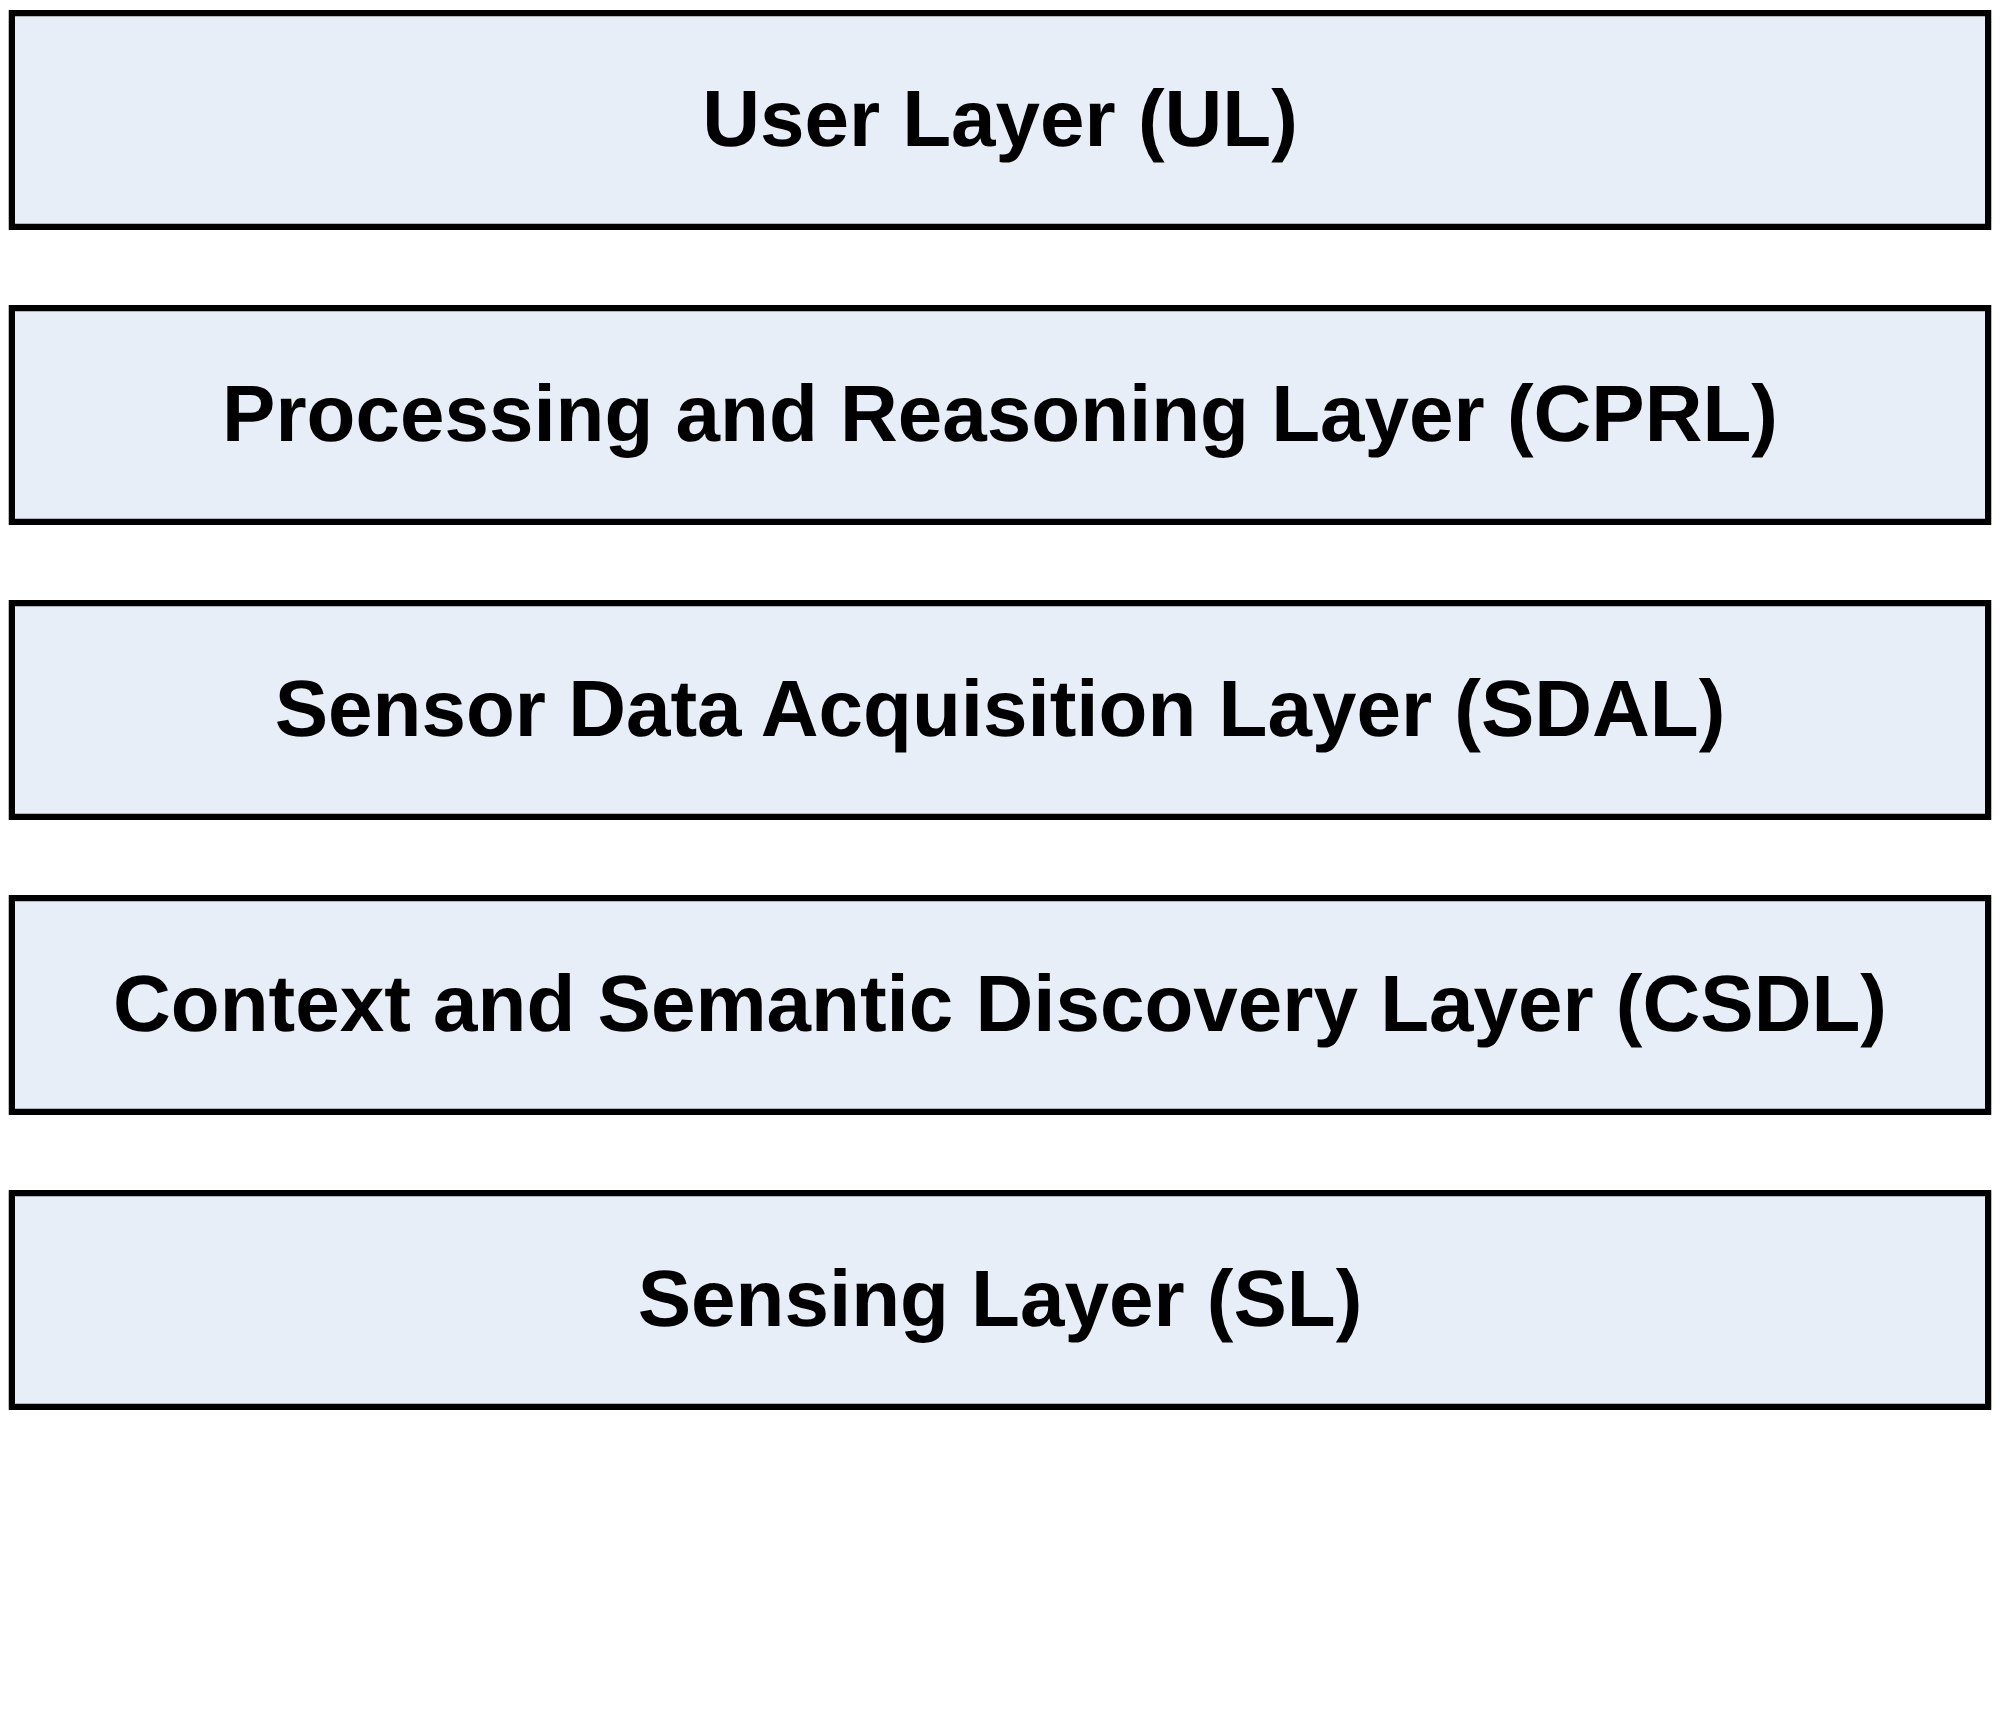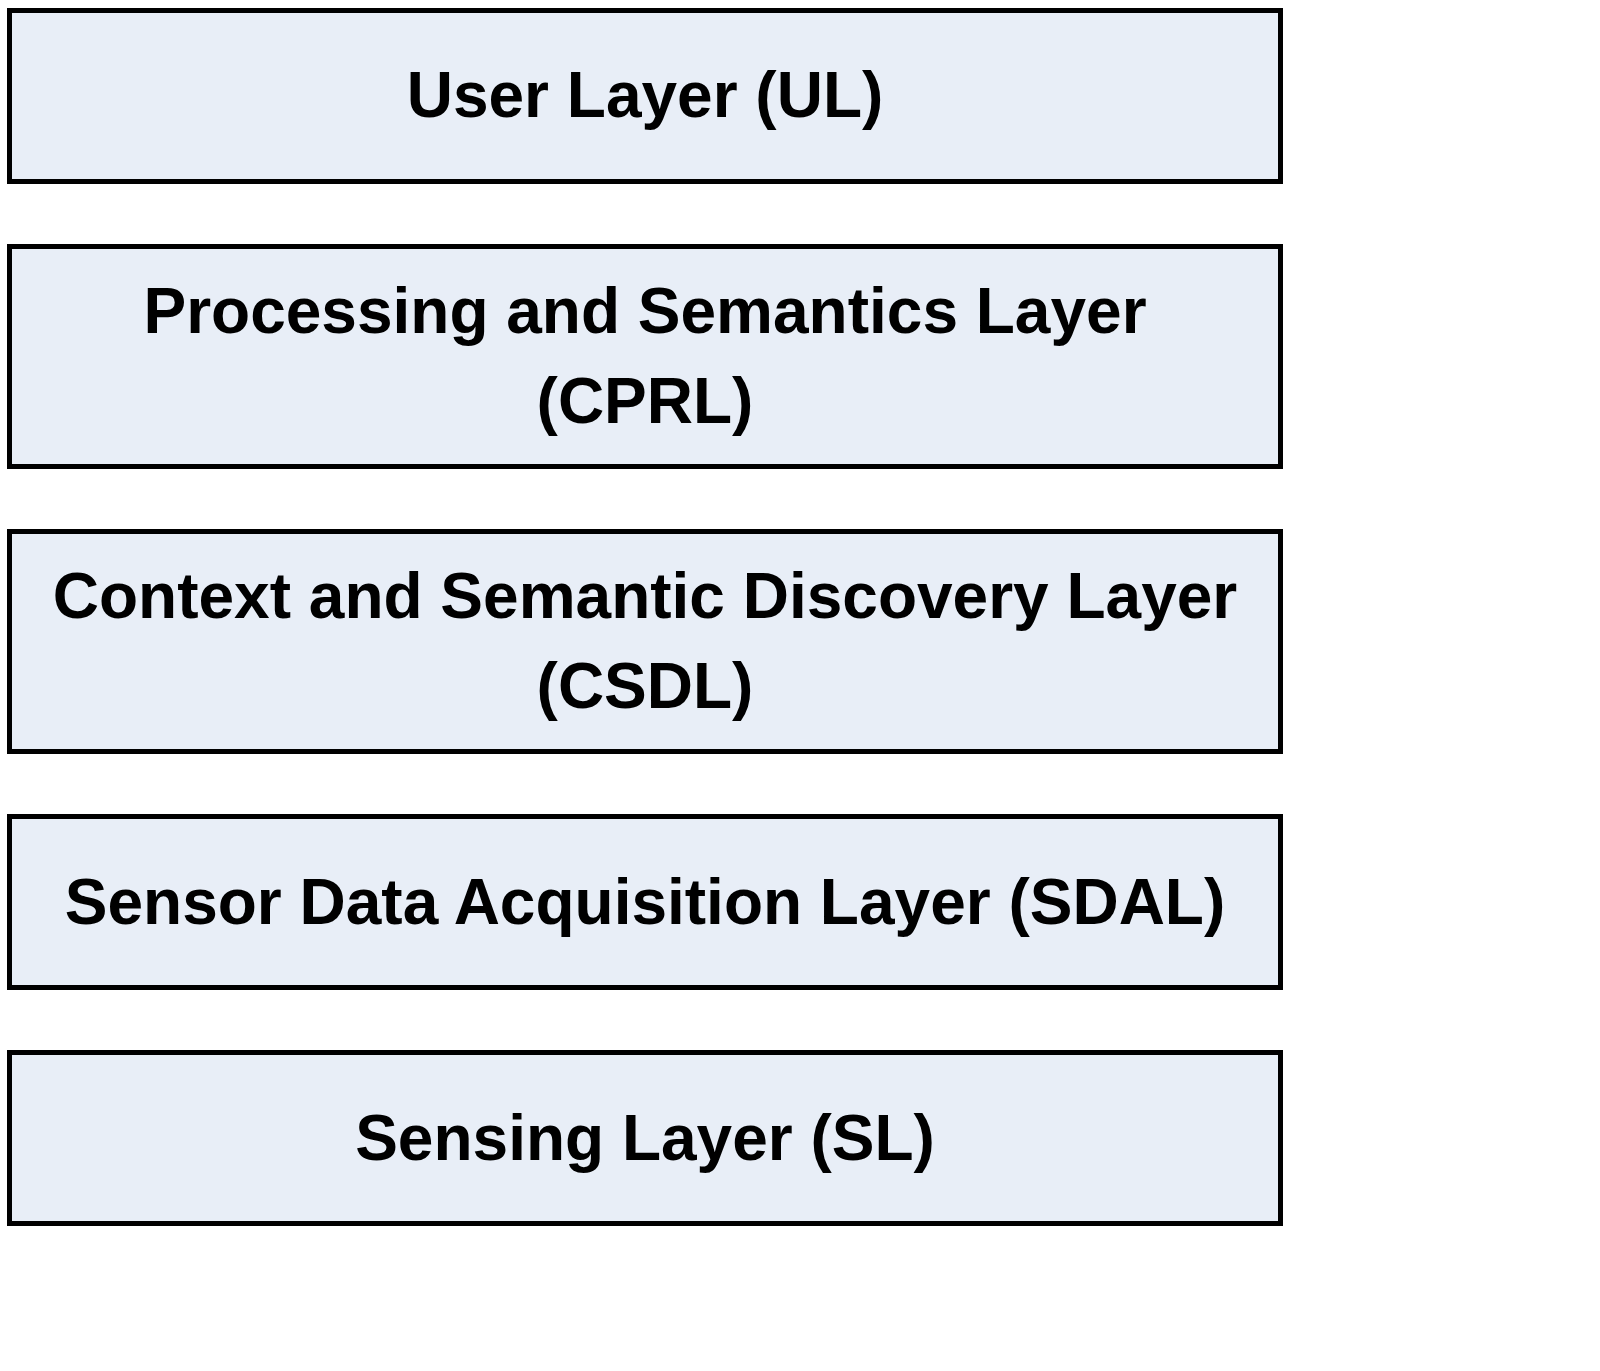--- a/index.html
+++ b/index.html
@@ -17,21 +17,21 @@
   .stack {
     position: absolute;
     left: 7px;
     top: 8px;
     width: 1586px;
     display: flex;
     flex-direction: column;
   }
   .layer-box {
     box-sizing: border-box;
-    width: 1276px;
+    width: 1586px;
     min-height: 176px;
     margin-bottom: 60px;
     background: #e8eef7;
     border: 5px solid #000000;
     display: flex;
     align-items: center;
     justify-content: center;
     text-align: center;
   }
   .layer-box:last-child {
@@ -51,28 +51,28 @@
 <body>
 
 <div class="stack">
 
   <div class="layer-box">
     <span class="layer-label">User Layer (UL)</span>
   </div>
 
 
   <div class="layer-box">
-    <span class="layer-label">Processing and Semantics Layer (CPRL)</span>
+    <span class="layer-label">Processing and Reasoning Layer (CPRL)</span>
+  </div>
+
+  <div class="layer-box">
+    <span class="layer-label">Sensor Data Acquisition Layer (SDAL)</span>
   </div>
 
   <div class="layer-box">
     <span class="layer-label">Context and Semantic Discovery Layer (CSDL)</span>
-  </div>
-
-  <div class="layer-box">
-    <span class="layer-label">Sensor Data Acquisition Layer (SDAL)</span>
   </div>
 
   <div class="layer-box">
     <span class="layer-label">Sensing Layer (SL)</span>
   </div>
 
 </div>
 
 </body></html>

